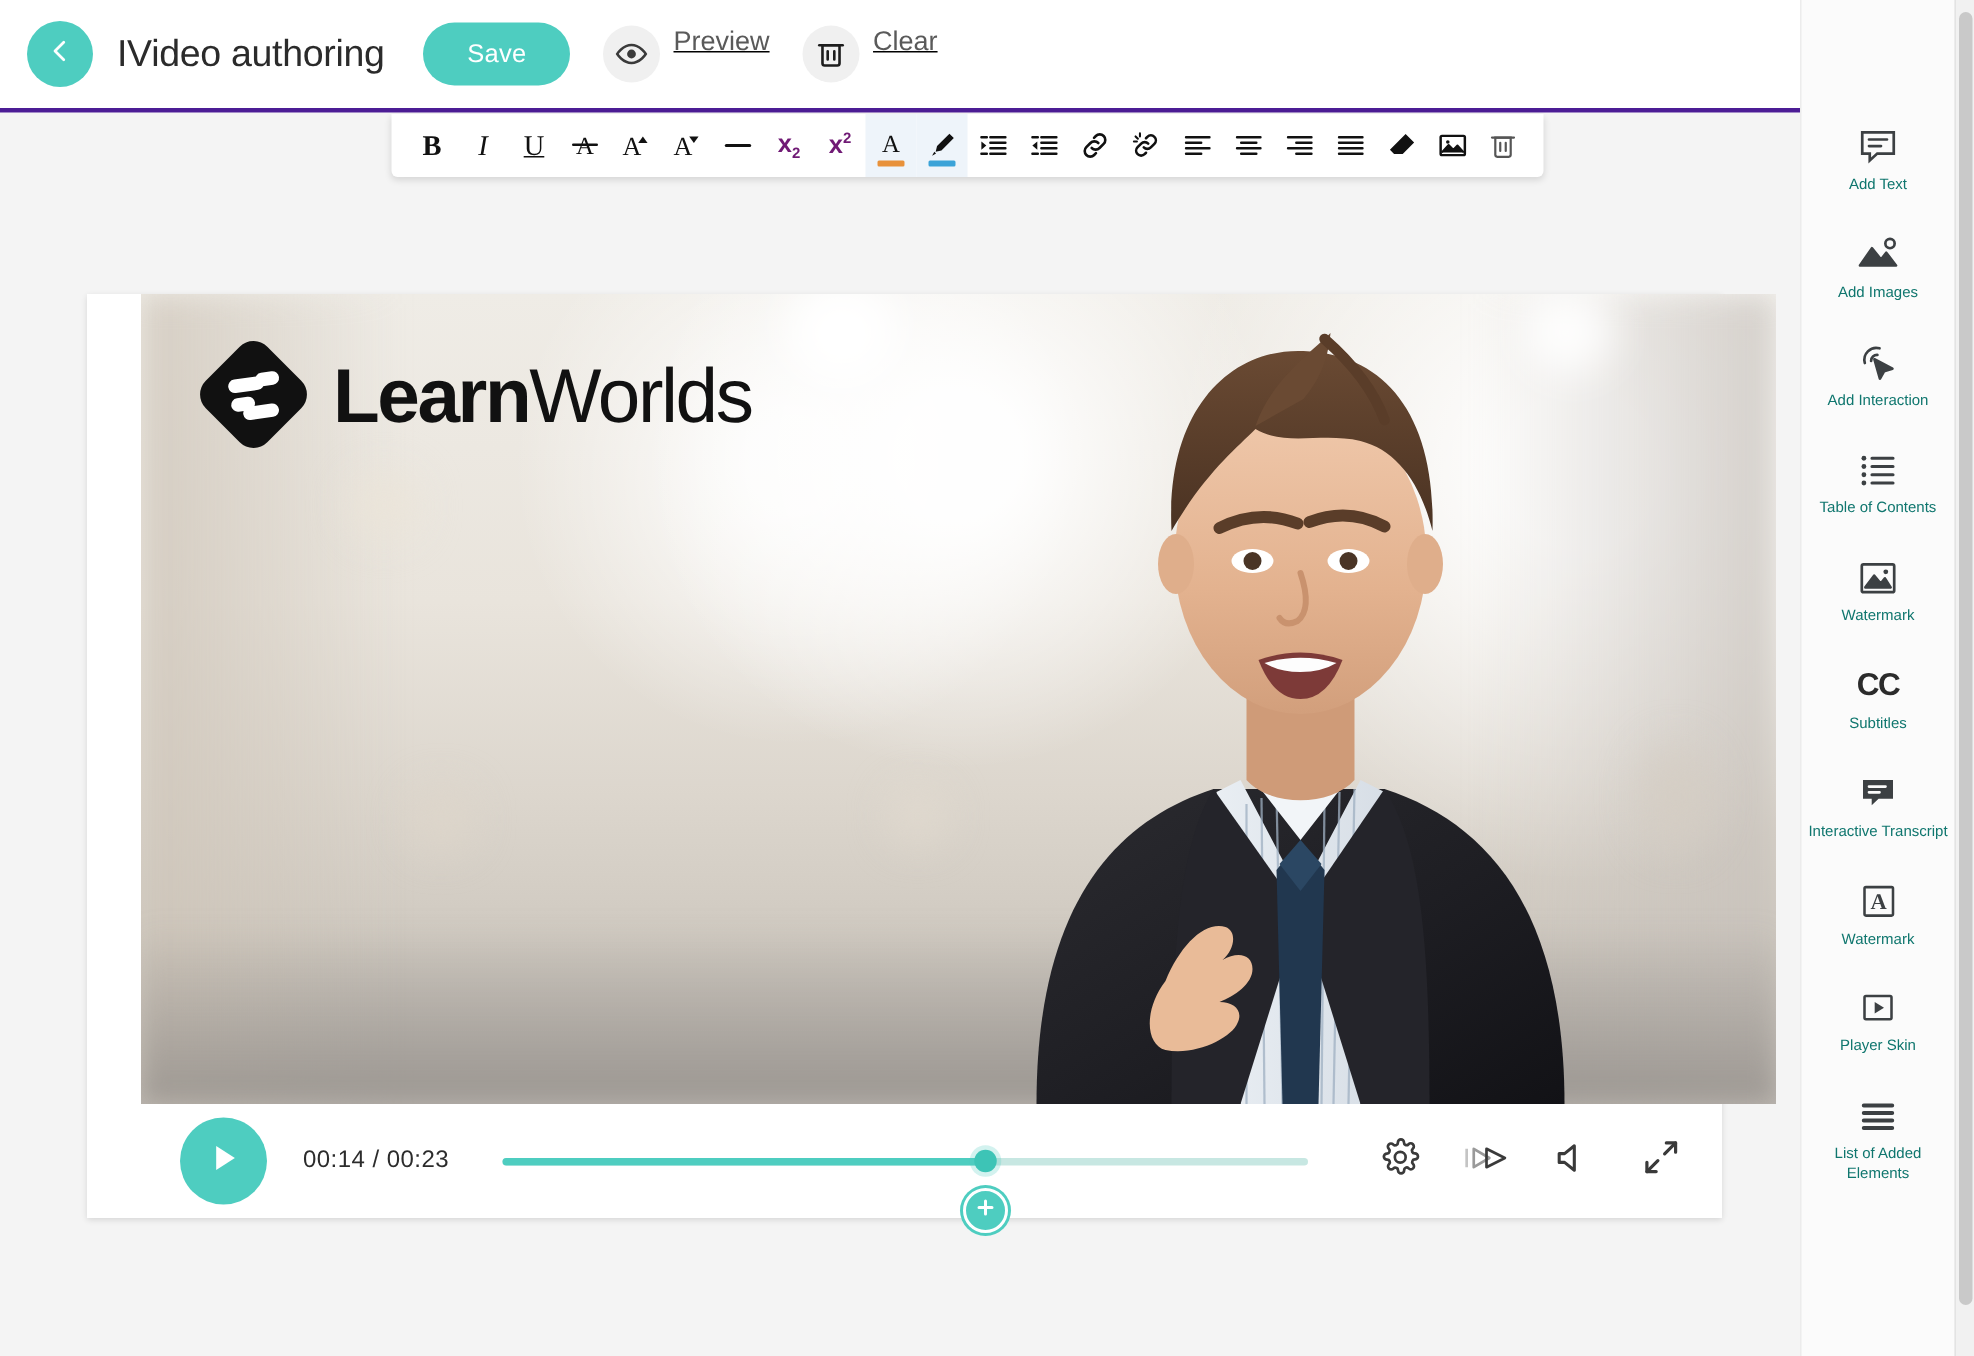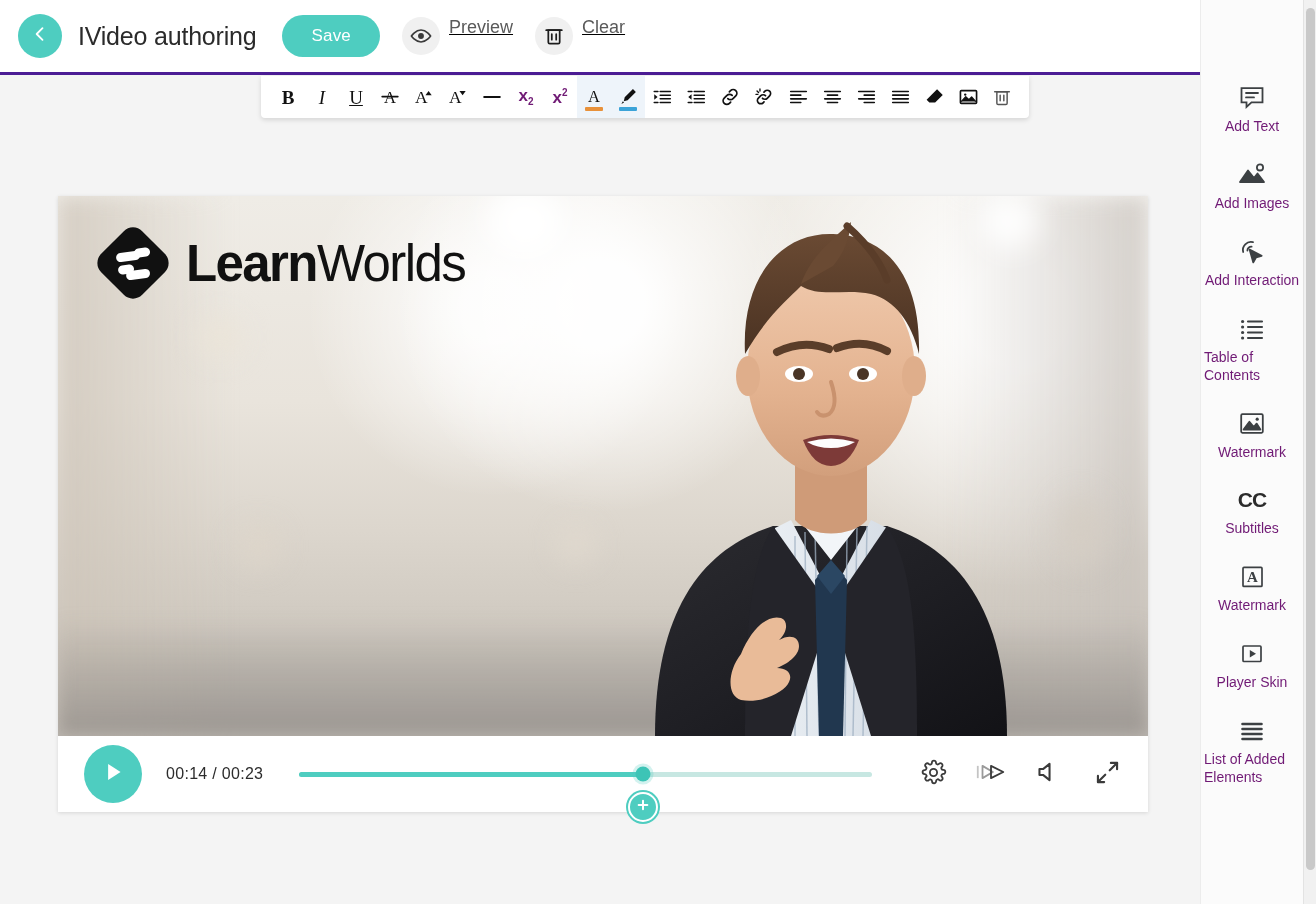--- a/index.html
+++ b/index.html
@@ -63,21 +63,21 @@
   .fmt-txt.ital { font-style: italic; }
   .fmt-txt.under { text-decoration: underline; }
   .sub-sup { font-family: "Liberation Sans", sans-serif; font-size: 17px; font-weight: bold; color: #701a75; }
   .sub-sup sub { font-size: 10px; }
   .sub-sup sup { font-size: 10px; }
   .colorbar { position: absolute; bottom: 7px; left: 8px; width: 18px; height: 4px; border-radius: 1px; }
 
   
   .video-wrap {
     position: absolute; left: 58px; top: 196px; width: 1090px; height: 616px;
-    background: #fff; box-shadow: 0 1px 4px rgba(0,0,0,.12);
+    background: #fff; box-shadow: 0 1px 4px rgba(0,0,0,.12); padding-left: 36px;
   }
   .video-frame {
     position: relative; width: 1090px; height: 540px; overflow: hidden;
     background:
       radial-gradient(circle at 50% 20%, rgba(255,255,255,.95) 0 6%, rgba(255,255,255,0) 30%),
       radial-gradient(circle at 88% 22%, rgba(255,255,255,.9) 0 5%, rgba(255,255,255,0) 26%),
       radial-gradient(circle at 40% 21%, rgba(255,255,255,.85) 0 4%, rgba(255,255,255,0) 24%),
       linear-gradient(180deg, #efece6 0%, #e9e4dc 38%, #dcd6cd 62%, #cfc9c0 80%, #bdb8b2 100%),
       linear-gradient(90deg, #e2dcd2 0%, #efeae2 25%, #f3f0ea 50%, #e7e2da 75%, #d8d2c8 100%);
   }
@@ -153,21 +153,21 @@
     background: #fbfbfb; border-left: 1px solid #ececec;
     display: flex; flex-direction: column; align-items: center;
     padding-top: 76px; overflow: hidden;
   }
   .side-item {
     width: 100%; display: flex; flex-direction: column; align-items: center;
     cursor: pointer; padding: 7px 2px 7px; margin-bottom: 10px;
   }
   .side-item .ic { height: 30px; display: flex; align-items: center; justify-content: center; color: #3c4043; }
   .side-item .lbl {
-    margin-top: 5px; font-size: 14px; color: #701a75; text-align: left;
+    margin-top: 5px; font-size: 10px; color: #0f766e; text-align: center;
     line-height: 1.28; max-width: 96px;
   }
   .cc-glyph { font-size: 21px; font-weight: bold; color: #2b2b2b; letter-spacing: -1px; font-family: "Liberation Sans", sans-serif; }
 
   
   .scrollbar {
     position: absolute; right: 0; top: 0; width: 13px; height: 904px;
     background: #f1f1f1; border-left: 1px solid #e3e3e3;
   }
   .scroll-thumb {
@@ -600,20 +600,31 @@
       <span class="lbl">Watermark</span>
     </div>
 
     <div class="side-item">
       <span class="ic">
         <span class="cc-glyph">CC</span>
       </span>
       <span class="lbl">Subtitles</span>
     </div>
 
+    <div class="side-item">
+      <span class="ic">
+        <svg width="28" height="25" viewBox="0 0 28 25" fill="#3c4043">
+          <path d="M4 4h20v12.5h-9.6l-4.6 4.4v-4.4H4Z"></path>
+          <g stroke="#fbfbfb" stroke-width="1.8" stroke-linecap="round">
+              <path d="M8 8.4h11M8 12.2h7"></path>
+            </g>
+        </svg>
+      </span>
+      <span class="lbl">Interactive Transcript</span>
+    </div>
 
     <div class="side-item">
       <span class="ic">
         <svg width="27" height="26" viewBox="0 0 27 26" fill="none" stroke="#3c4043" stroke-width="1.7">
           <rect x="4" y="3.4" width="19" height="19" rx="1"></rect>
           <text x="13.5" y="18" font-family="Liberation Serif, serif" font-size="15" font-weight="bold" fill="#3c4043" stroke="none" text-anchor="middle">A</text>
         </svg>
       </span>
       <span class="lbl">Watermark</span>
     </div>

